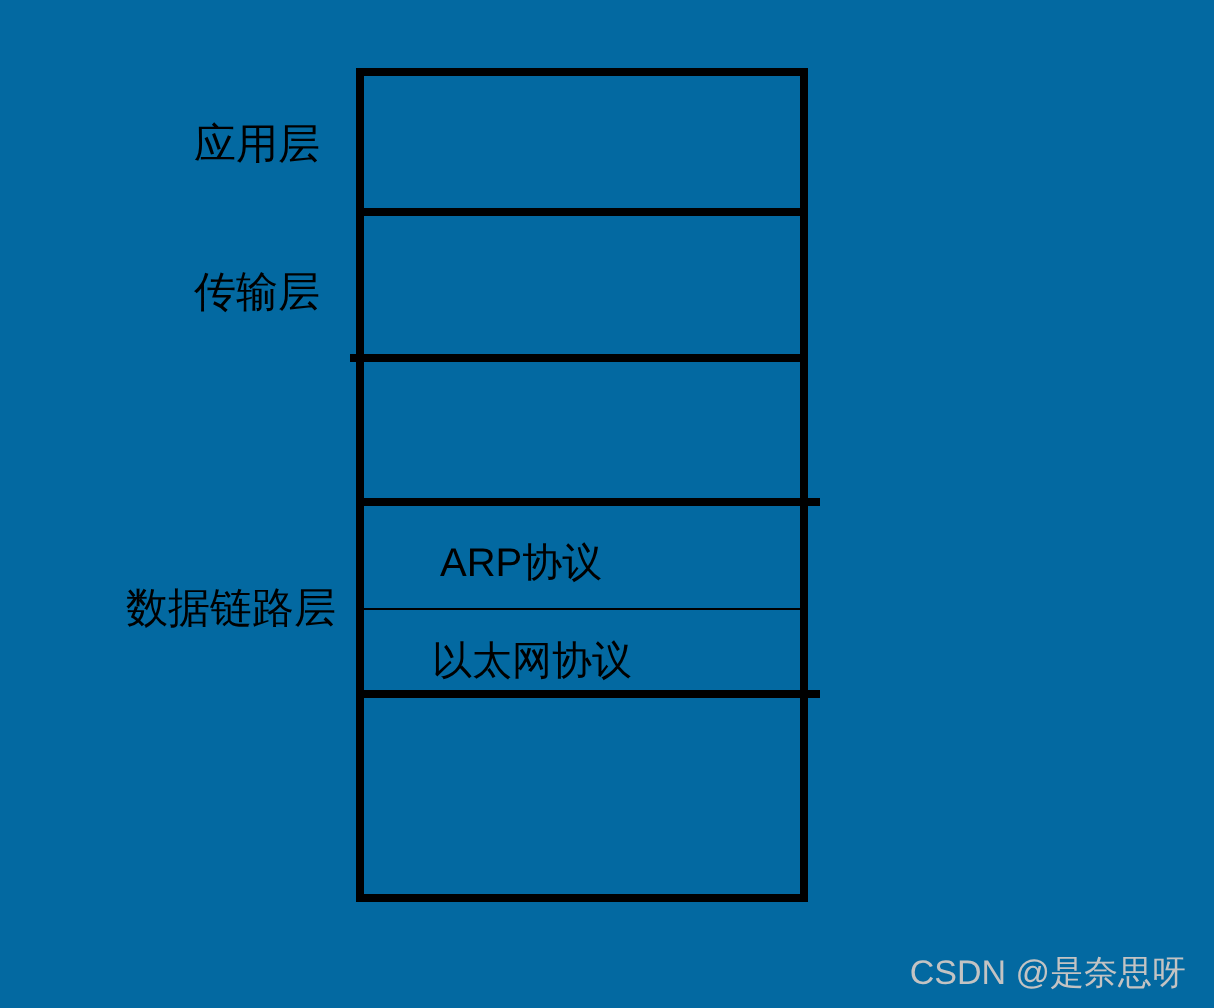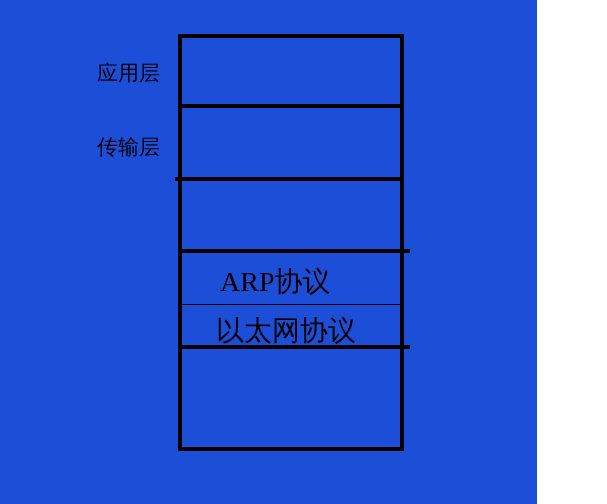--- a/index.html
+++ b/index.html
@@ -2,25 +2,25 @@
 <html><head>
 <meta charset="utf-8">
 <style>
   html, body {
     margin: 0;
     padding: 0;
     background: #ffffff;
   }
   .canvas {
     position: relative;
-    width: 537px;
+    width: 607px;
     height: 504px;
-    background: #1d4ed8;
+    background: #0369a1;
     overflow: hidden;
-    font-family: Liberation Serif, serif;
+    font-family: Liberation Sans, sans-serif;
   }
   .line {
     position: absolute;
     background: #000000;
   }
   
   .vl-left   { left: 178px; top: 34px; width: 4px; height: 417px; }
   .vl-right  { left: 400px; top: 34px; width: 4px; height: 417px; }
   
   .hl-top    { left: 178px; top: 34px;  width: 226px; height: 4px; }
@@ -42,21 +42,21 @@
     white-space: nowrap;
   }
   .lbl-app      { top: 60px; }
   .lbl-trans    { top: 134px; text-align: right; }
   .lbl-net      { top: 206px; }
   .lbl-datalink { top: 292px; width: 128px; }
   .lbl-phys     { top: 393px; }
 
   .cell-text {
     position: absolute;
-    font-size: 28px;
+    font-size: 20px;
     line-height: 24px;
     color: #000000;
     white-space: nowrap;
   }
   .cell-arp { left: 220px; top: 270px; }
   .cell-eth { left: 216px; top: 319px; }
 
   .watermark {
     position: absolute;
     left: 433px;
@@ -69,28 +69,30 @@
     white-space: nowrap;
   }
 </style>
 </head>
 <body>
 
 <div class="canvas">
 
   <div class="layer-label lbl-app">应用层</div>
   <div class="layer-label lbl-trans">传输层</div>
+  <div class="layer-label lbl-datalink">数据链路层</div>
 
   <div class="line vl-left"></div>
   <div class="line vl-right"></div>
   <div class="line hl-top"></div>
   <div class="line hl-d1"></div>
   <div class="line hl-d2"></div>
   <div class="line hl-d3"></div>
   <div class="line hl-thin"></div>
   <div class="line hl-d4"></div>
   <div class="line hl-bottom"></div>
 
   <div class="cell-text cell-arp">ARP协议</div>
   <div class="cell-text cell-eth">以太网协议</div>
 
+  <div class="watermark">CSDN @是奈思呀</div>
 
 </div>
 
 </body></html>

